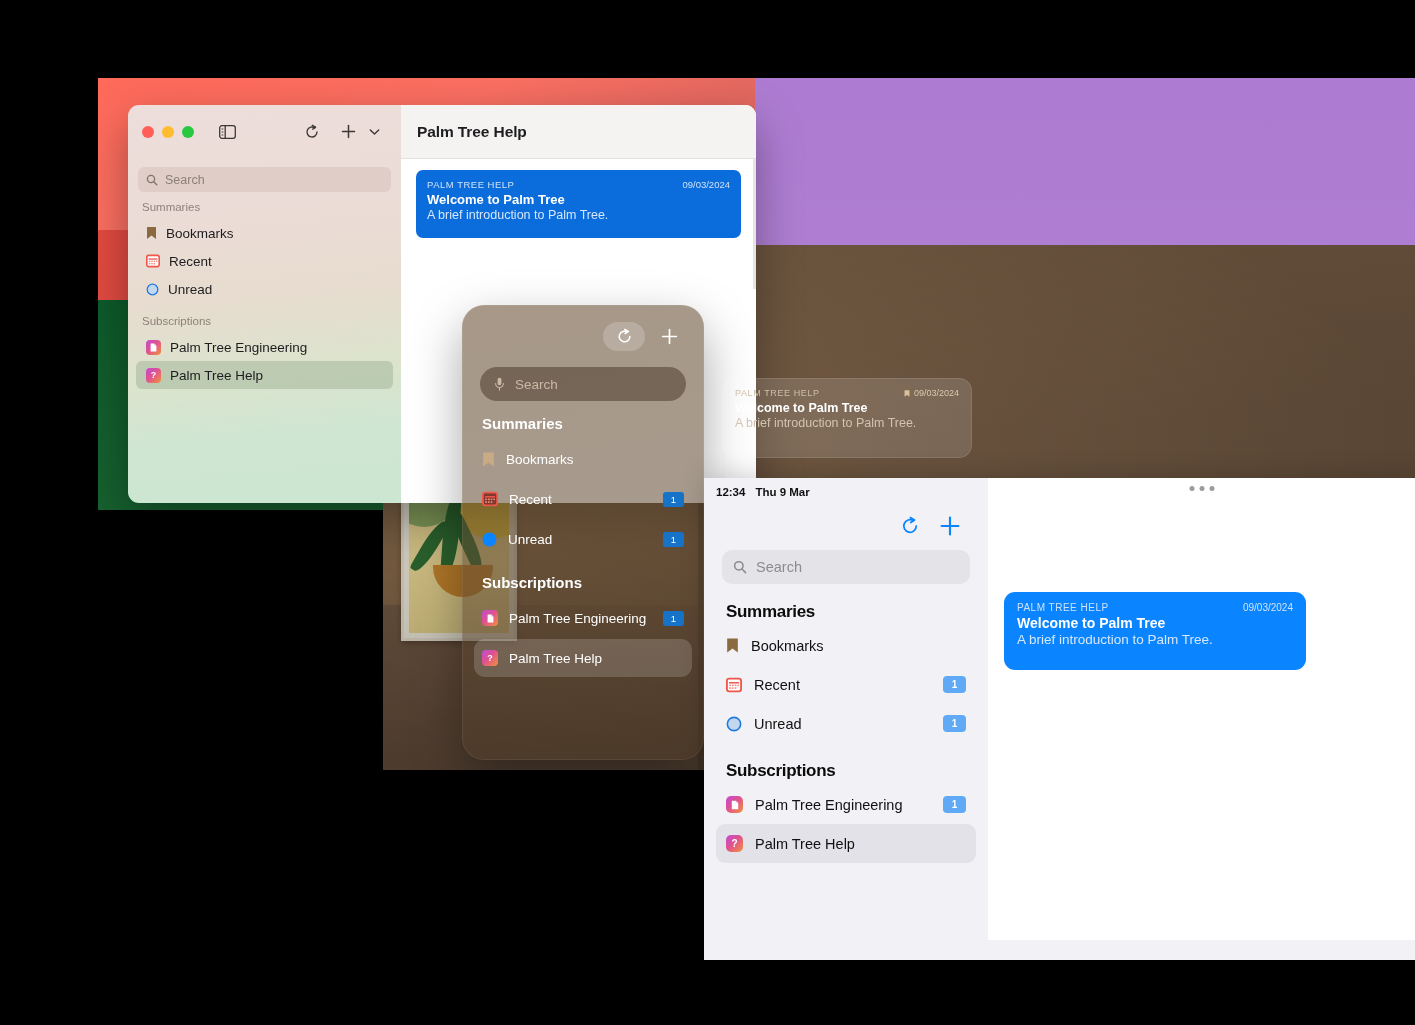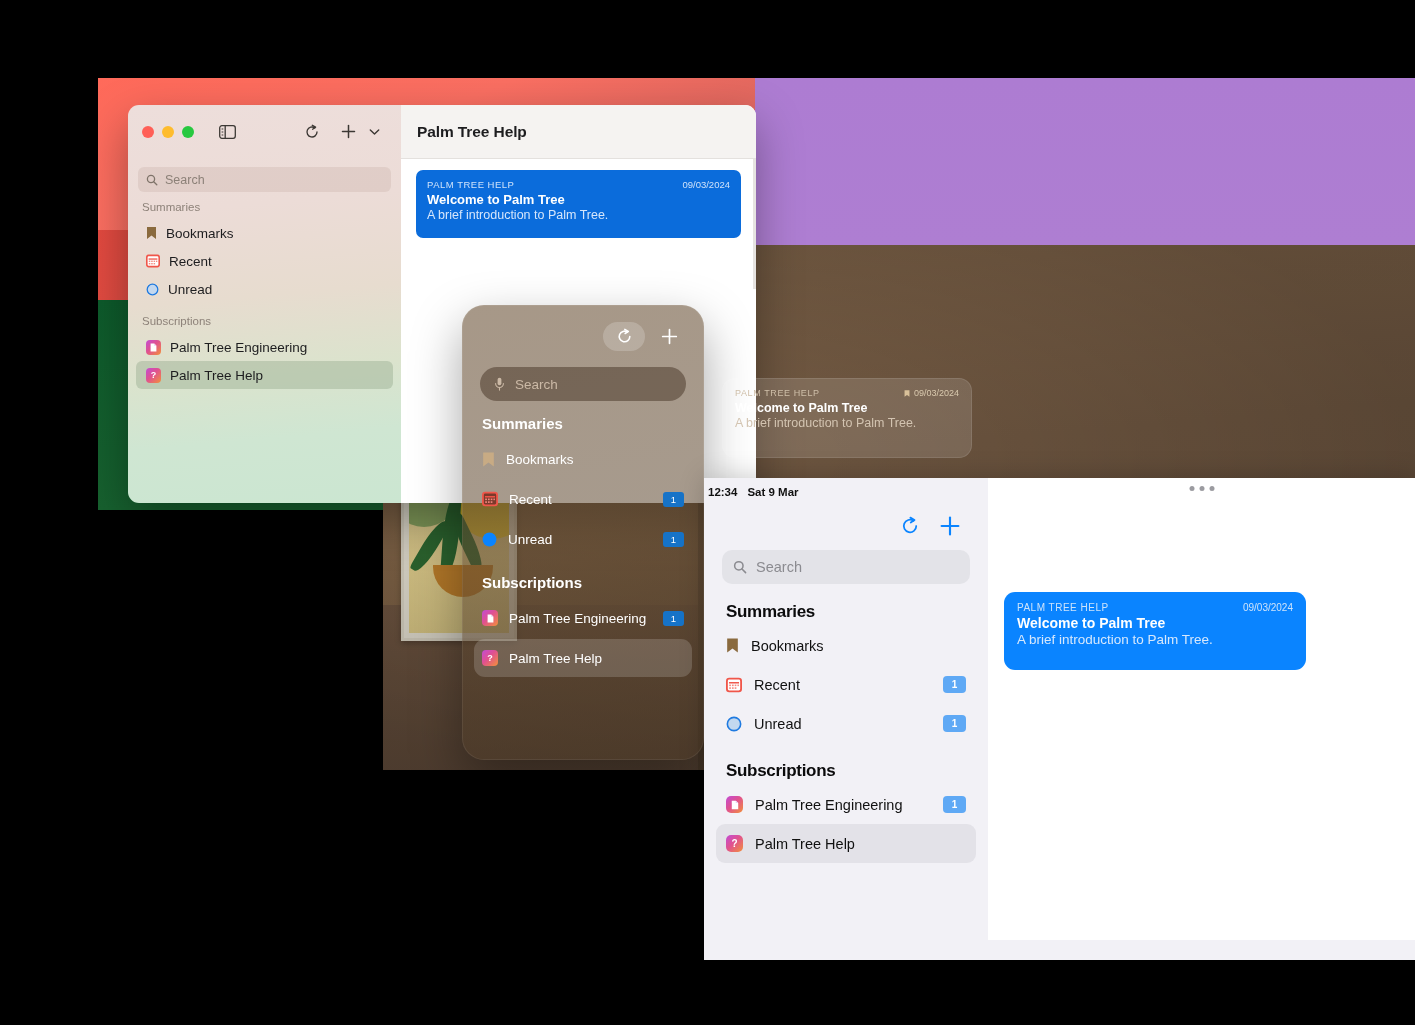--- a/index.html
+++ b/index.html
@@ -102,21 +102,21 @@
   .vc-top{display:flex;justify-content:space-between;align-items:center;}
   .vc-src{font-size:9px;letter-spacing:.6px;color:#cfbfa9;}
   .vc-date{font-size:9px;color:#d9c9ae;display:flex;align-items:center;gap:4px;}
   .vc-title{font-size:12.5px;font-weight:700;color:#fff;margin-top:3px;}
   .vc-sub{font-size:12.5px;color:#d3c4b1;margin-top:1px;}
 
   
   .ios-win{position:absolute;left:704px;top:478px;width:711px;height:482px;
     background:#fff;overflow:hidden;box-shadow:0 -2px 24px rgba(0,0,0,.18);}
   .ios-side{position:absolute;left:0;top:0;width:284px;height:482px;background:#f2f1f6;}
-  .ios-status{height:28px;display:flex;align-items:center;gap:10px;padding-left:4px;}
+  .ios-status{height:28px;display:flex;align-items:center;gap:10px;padding-left:12px;}
   .ios-status .t{font-size:11.5px;font-weight:700;color:#111;}
   .ios-status .d{font-size:11.5px;font-weight:700;color:#111;}
   .ios-bar{height:40px;display:flex;align-items:center;justify-content:flex-end;gap:20px;padding-right:28px;}
   .ios-search{margin:4px 18px 0 18px;height:34px;border-radius:10px;background:#e3e3e8;
     display:flex;align-items:center;gap:9px;padding:0 11px;box-sizing:border-box;}
   .ios-search .ph{font-size:14.5px;color:#8b8b90;}
   .ios-sec{font-size:17px;font-weight:700;color:#0b0b0c;padding:18px 0 4px 22px;letter-spacing:-.3px;}
   .irow{display:flex;align-items:center;height:39px;margin:0 12px;padding:0 10px;border-radius:9px;gap:12px;}
   .irow.sel{background:#e3e2e8;}
   .irow .lbl{font-size:14.5px;color:#111;flex:1;}
@@ -411,21 +411,21 @@
     </div>
     <div class="vc-title">Welcome to Palm Tree</div>
     <div class="vc-sub">A brief introduction to Palm Tree.</div>
   </div>
 
   <div class="ios-win">
 
     <div class="ios-side">
       <div class="ios-status">
         <span class="t">12:34</span>
-        <span class="d">Sat 9 Mar</span>
+        <span class="d">Thu 9 Mar</span>
       </div>
 
       <div class="ios-bar">
         <div class="ic">
           <svg width="20" height="20" viewBox="0 0 16 16">
               <path d="M13 8a5 5 0 1 1-2.2-4.15" fill="none" stroke="#0a84ff" stroke-width="1.4" stroke-linecap="round"></path>
               <path d="M8.3 1.3 L11.6 3.2 L8.6 5.2" fill="none" stroke="#0a84ff" stroke-width="1.4" stroke-linecap="round" stroke-linejoin="round"></path>
             </svg>
         </div>
         <div class="ic">

